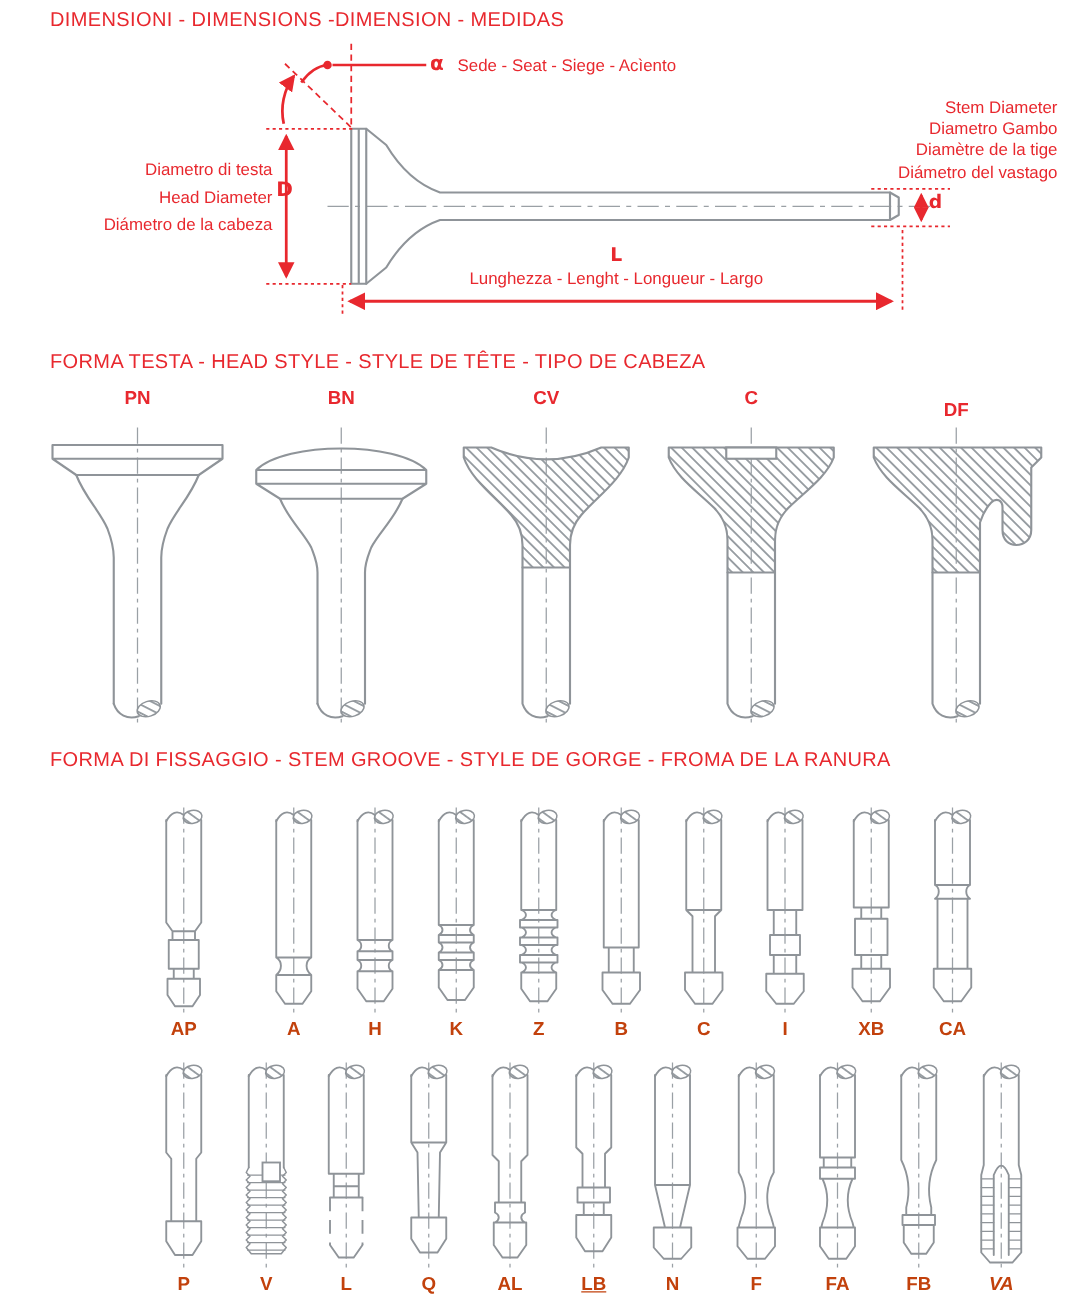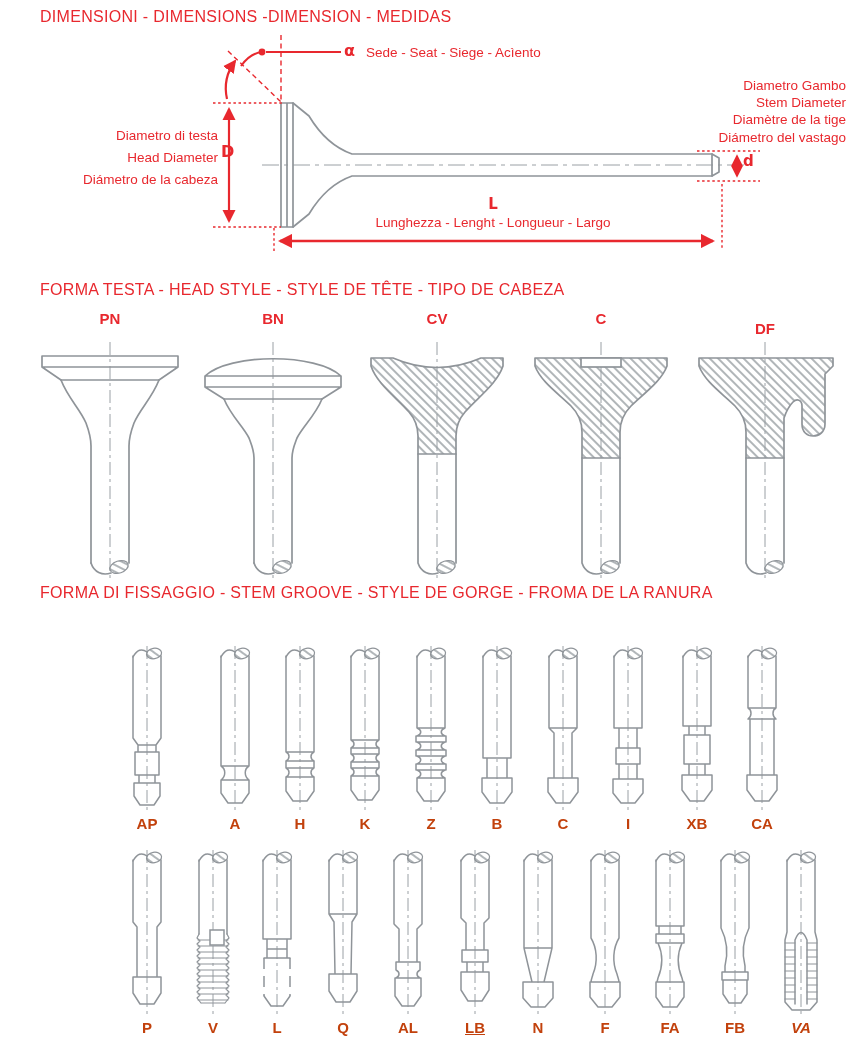--- a/index.html
+++ b/index.html
@@ -70,22 +70,22 @@
   <div class="note" style="left:366px;top:45px;">Sede - Seat - Siege - Acìento</div>
 
   <div class="noteblock" style="left:6px;top:125px;width:212px;line-height:21.8px;">
     <span>Diametro di testa</span>
     <span>Head Diameter</span>
     <span>Diámetro de la cabeza</span>
   </div>
   <div class="sym" style="left:221px;top:142px;font-size:16px;">D</div>
 
   <div class="noteblock" style="left:634px;top:77px;width:212px;line-height:17.2px;">
+    <span>Stem Diameter</span>
     <span>Diametro Gambo</span>
-    <span>Stem Diameter</span>
     <span>Diamètre de la tige</span>
     <span>Diámetro del vastago</span>
   </div>
   <div class="sym" style="left:743px;top:152px;font-size:15px;">d</div>
 
   <div class="sym ctr" style="left:465px;top:195px;width:56px;font-size:15px;">L</div>
   <div class="note ctr" style="left:310px;top:215px;width:366px;">Lunghezza - Lenght - Longueur - Largo</div>
 
   <div class="title" style="left:40px;top:281px;">FORMA TESTA - HEAD STYLE - STYLE DE TÊTE - TIPO DE CABEZA</div>
 
@@ -126,21 +126,21 @@
     <ellipse class="htip" cx="91" cy="231" rx="9.5" ry="6" transform="rotate(-18 91 231)"></ellipse>
   </svg>
 
   <svg style="left:683px;top:336px;" width="164" height="250" viewBox="0 0 164 250">
     <line class="cl" x1="82" y1="6" x2="82" y2="246"></line>
     <path class="hfill" d="M16,22 H150 V30 L142,38 V88 C142,96 136,100 130,100 C124,100 119,96 119,88 V70 C119,64 114,62 110,66 C106,70 103,76 101,82 L101,122 H63 V96 C63,88 60,78 52,70 C40,58 22,46 16,30 Z"></path>
     <path class="g" d="M63,122 V227 M101,122 V227 M63,227 C66,236 74,240 83,237"></path>
     <ellipse class="htip" cx="91" cy="231" rx="9.5" ry="6" transform="rotate(-18 91 231)"></ellipse>
   </svg>
 
-  <div class="title" style="left:40px;top:584px;text-align:center;">FORMA DI FISSAGGIO - STEM GROOVE - STYLE DE GORGE - FROMA DE LA RANURA</div>
+  <div class="title" style="left:40px;top:600px;text-align:center;">FORMA DI FISSAGGIO - STEM GROOVE - STYLE DE GORGE - FROMA DE LA RANURA</div>
 
   <svg style="left:114px;top:642px;" width="66" height="170" viewBox="0 0 66 170">
     <line class="cl" x1="33" y1="4" x2="33" y2="168"></line>
       <use href="#stem-top"></use>
     <path class="gs" d="M19,14 V96 L24,103 V110 M47,14 V96 L42,103 V110 M24,103 H42 M21,110 H45 M21,110 V133 M45,110 V133 M21,133 H45 M25,133 V141 M41,133 V141 M20,141 H46 M20,141 V154 L26,163 M46,141 V154 L40,163 M26,163 H40"></path>
   </svg>
   <svg style="left:202px;top:642px;" width="66" height="170" viewBox="0 0 66 170">
     <line class="cl" x1="33" y1="4" x2="33" y2="168"></line>
       <use href="#stem-top"></use>
     <path class="gs" d="M19,14 V124 M47,14 V124 M19,124 H47 M19,124 C24,127 24,134 19,138 M47,124 C42,127 42,134 47,138 M19,138 H47 M19,138 V151 L26,161 M47,138 V151 L40,161 M26,161 H40"></path>

